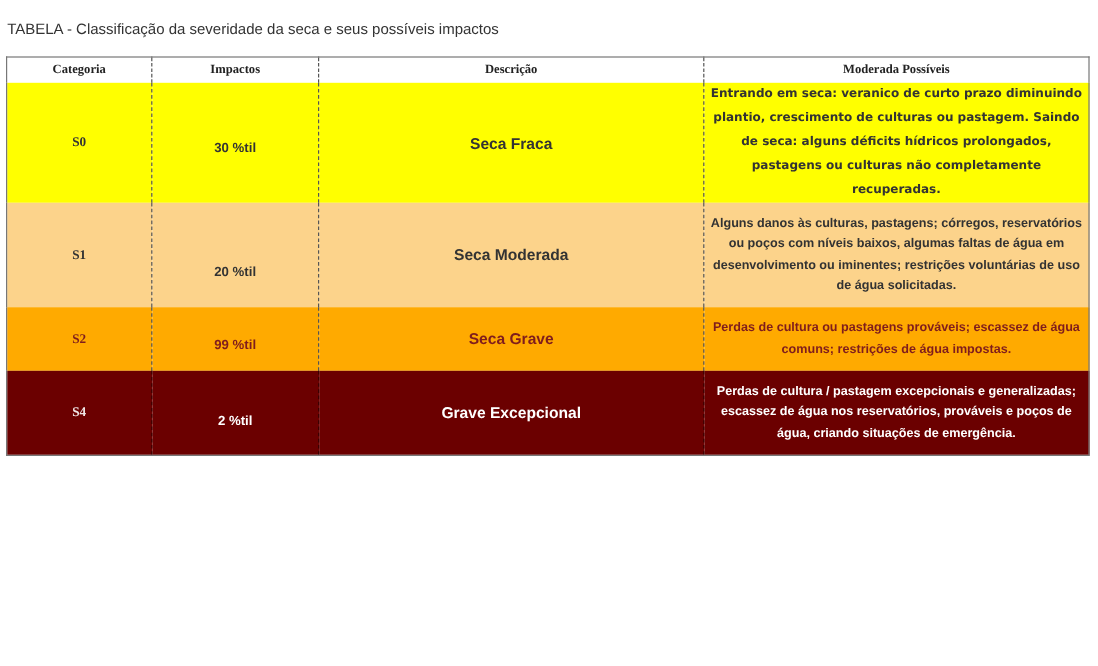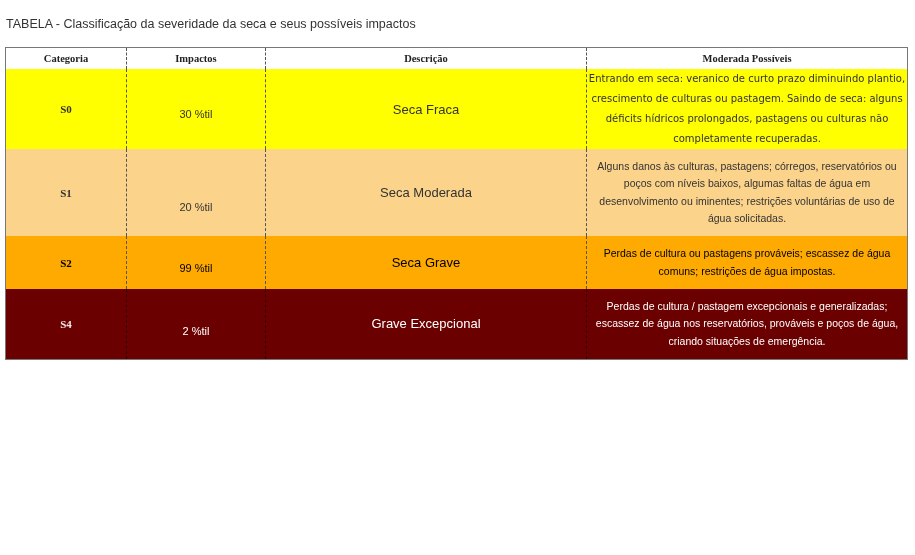--- a/index.html
+++ b/index.html
@@ -10,38 +10,38 @@
       white-space: nowrap;
       text-align: right;
     }
     table.sev {
       position: absolute; left: 5px; top: 47px;
       width: 902px; border-collapse: collapse; table-layout: fixed;
       border: 1px solid #777777;
     }
     table.sev th, table.sev td {
       border-left: 1px dashed #555555; border-right: 1px dashed #555555;
-      padding: 0; vertical-align: middle; text-align: center;
+      padding: 0; vertical-align: middle; text-align: center; font-weight: bold;
     }
     table.sev th {
       height: 21px; background: #ffffff; color: #222222;
       font-family: "Liberation Serif", serif; font-weight: bold; font-size: 10.5px;
       border-bottom: 0;
       margin-top: 27px;
     }
     col.c1 { width: 121px; } col.c2 { width: 139px; } col.c3 { width: 321px; } col.c4 { width: 321px; }
     td.cat { font-family: "Liberation Serif", serif; font-weight: bold; font-size: 11px; }
     td.pct { font-family: "Liberation Sans", sans-serif; font-size: 11px; vertical-align: top; }
     td.pct span { display: block; padding-top: 10px; }
     td.desc { font-family: "Liberation Sans", sans-serif; font-size: 13px; }
     td.imp { font-family: "Liberation Sans", sans-serif; font-size: 10.5px; line-height: 17.5px; vertical-align: top; padding: 0 2px 10px 2px; }
     td.imp.s0 { font-family: "DejaVu Sans", sans-serif; font-size: 10px; line-height: 20px; padding: 0 1px; }
     tr.r0 { height: 75px; background: #ffff00; color: #333333; }
     tr.r1 { height: 87px; background: #fcd38b; color: #333333; }
-    tr.r2 { height: 53px; background: #ffaa00; color: #000000; }
+    tr.r2 { height: 53px; background: #ffaa00; color: #7f1d1d; }
     tr.r3 { height: 54px; background: #e60000; color: #ffffff; }
     tr.r4 { height: 70px; background: #6b0000; color: #ffffff; }
     tr.r3 td { border-left-color: #f2b0a8; border-right-color: #f2b0a8; }
     tr.r3 td.desc { font-size: 11px; }
     tr.r4 td { border-left-color: #3a0000; border-right-color: #3a0000; }
     tr.r4 td.cat { color: #f0e6e6; }
   </style>
 </head>
 <body>
 

